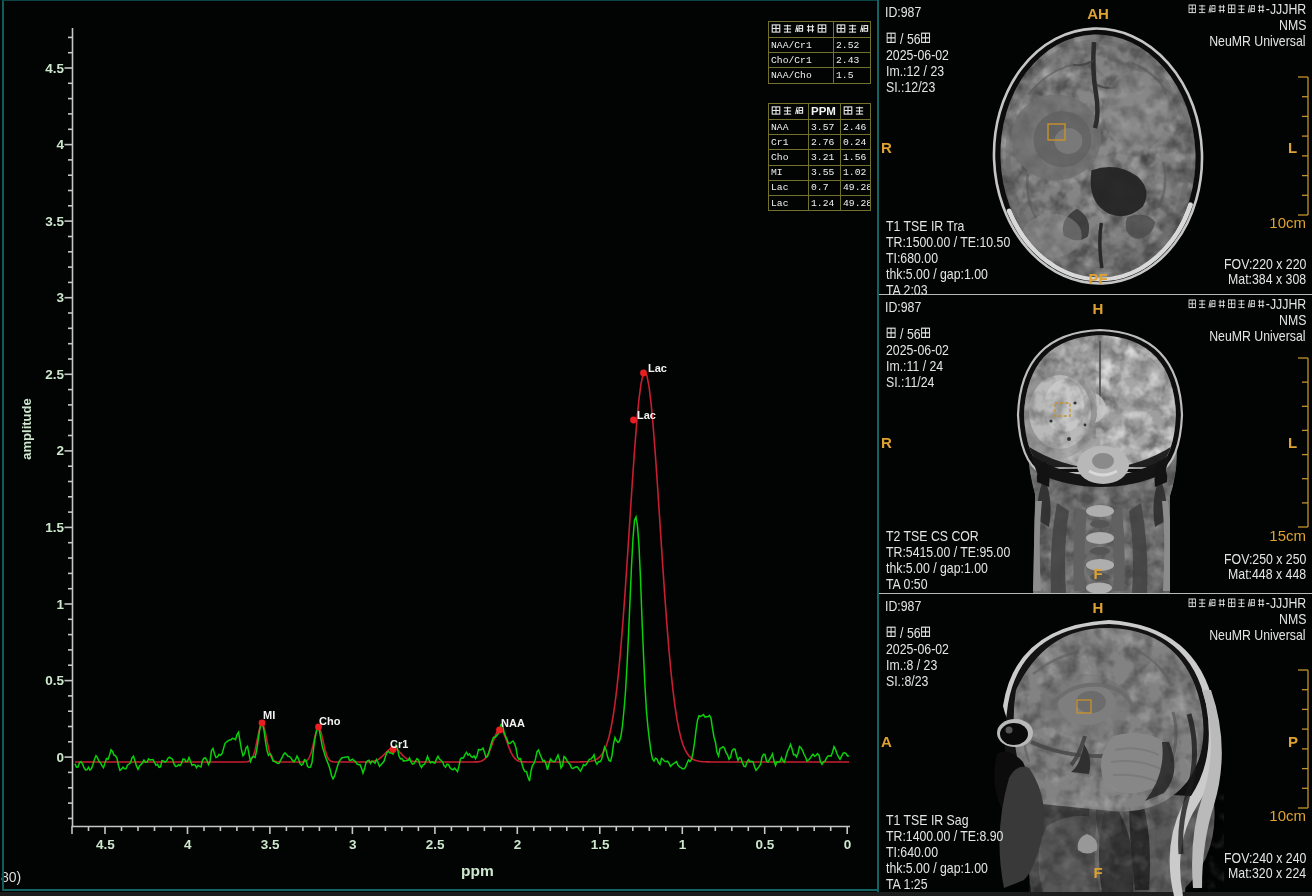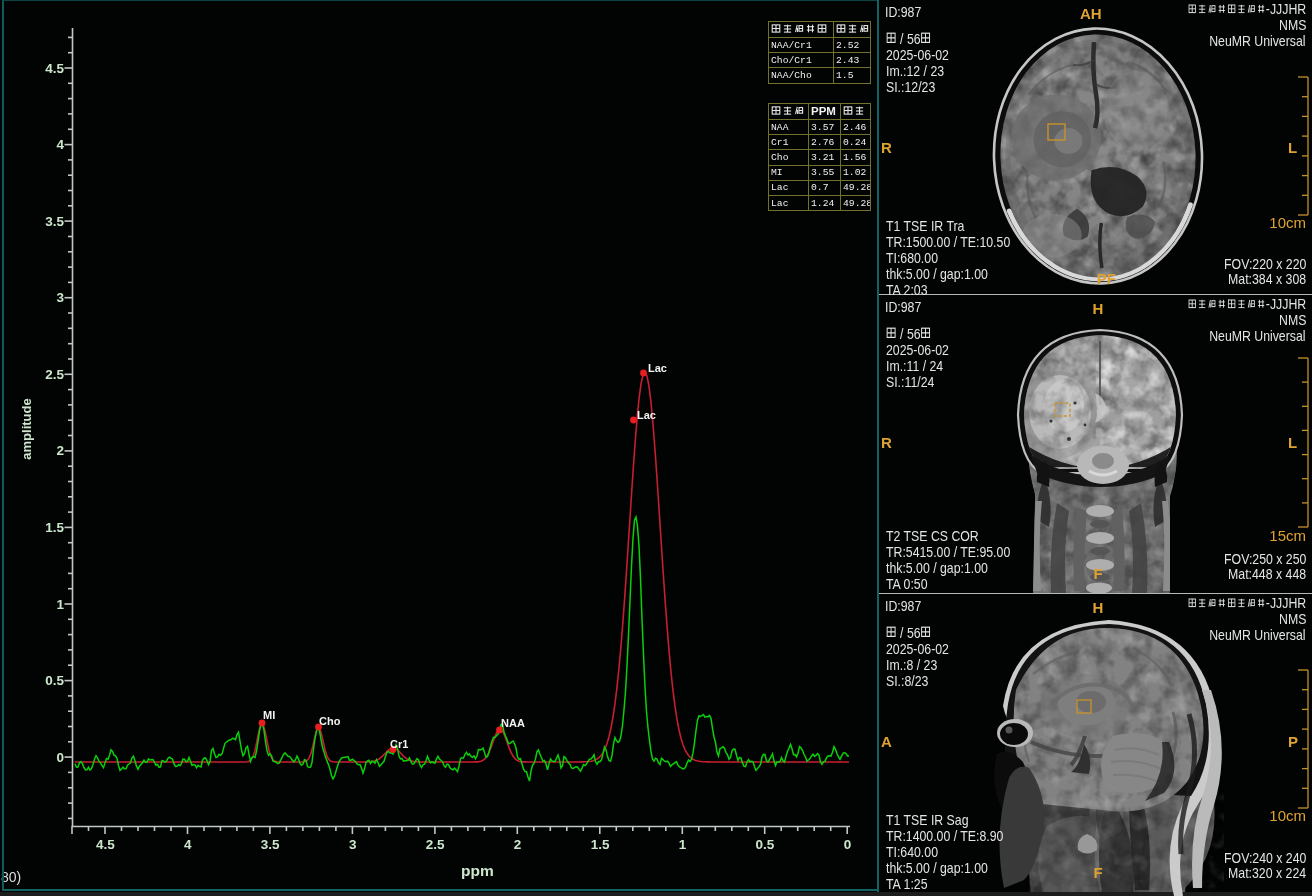--- a/index.html
+++ b/index.html
@@ -495,21 +495,21 @@
       </svg> / 56<svg width="13" height="13" viewBox="0 0 13 13" style="vertical-align:-1px">
         <g stroke="#e4e4e4" stroke-width="1.2" fill="none">
           <rect x="1.4" y="1.2" width="9.7" height="9.2"></rect>
           <line x1="1.4" y1="5.8" x2="11.1" y2="5.8"></line>
           <line x1="6.2" y1="1.2" x2="6.2" y2="10.3"></line>
         </g>
       </svg></div>
     <div class="pt" style="left:886px;top:47px">2025-06-02</div>
     <div class="pt" style="left:886px;top:63px">Im.:12 / 23</div>
     <div class="pt" style="left:886px;top:79px">SI.:12/23</div>
-    <div class="po" style="left:1080px;top:5px;width:36px;text-align:left">AH</div>
+    <div class="po" style="left:1080px;top:5px;width:36px;text-align:center">AH</div>
     <div class="pt pr" style="right:6px;top:1px"><svg width="95" height="11" viewBox="0 0 95 11" style="vertical-align:-1px">
         <g stroke="#e4e4e4" stroke-width="1.0" fill="none">
           <rect x="1.3" y="1.0" width="8.0" height="7.6"></rect>
           <line x1="1.3" y1="4.8" x2="9.2" y2="4.8"></line>
           <line x1="5.2" y1="1.0" x2="5.2" y2="8.6"></line>
         </g>
         <g stroke="#e4e4e4" stroke-width="1.0" fill="none">
           <line x1="13.4" y1="1.9" x2="21.1" y2="1.9"></line>
           <line x1="13.4" y1="5.2" x2="21.1" y2="5.2"></line>
           <line x1="13.4" y1="8.6" x2="21.1" y2="8.6"></line>
@@ -548,21 +548,21 @@
           <line x1="85.5" y1="2.9" x2="93.0" y2="2.9"></line>
           <line x1="87.2" y1="0.8" x2="87.2" y2="8.7"></line>
           <line x1="91.3" y1="0.8" x2="91.3" y2="8.7"></line>
           <line x1="85.5" y1="6.5" x2="93.0" y2="6.5"></line>
         </g>
       </svg>-JJJHR</div>
     <div class="pt pr" style="right:6px;top:17px">NMS</div>
     <div class="pt pr" style="right:6px;top:33px">NeuMR Universal</div>
     <div class="po" style="left:881px;top:139px">R</div>
     <div class="po" style="left:1288px;top:139px">L</div>
-    <div class="po" style="left:1080px;top:270px;width:36px;text-align:right">PF</div>
+    <div class="po" style="left:1080px;top:270px;width:36px;text-align:center">PF</div>
     <div class="pt" style="left:886px;top:218px">T1 TSE IR Tra</div>
     <div class="pt" style="left:886px;top:234px">TR:1500.00 / TE:10.50</div>
     <div class="pt" style="left:886px;top:250px">TI:680.00</div>
     <div class="pt" style="left:886px;top:266px">thk:5.00 / gap:1.00</div>
     <div class="pt" style="left:886px;top:282px">TA 2:03</div>
     <div class="pt pr" style="right:6px;top:256px">FOV:220 x 220</div>
     <div class="pt pr" style="right:6px;top:271px">Mat:384 x 308</div>
     <svg style="position:absolute;left:1270px;top:0px" width="42" height="294">
       <g stroke="#c3932b" stroke-width="1.3" fill="none">
         <line x1="38" y1="77" x2="38" y2="215"></line>

